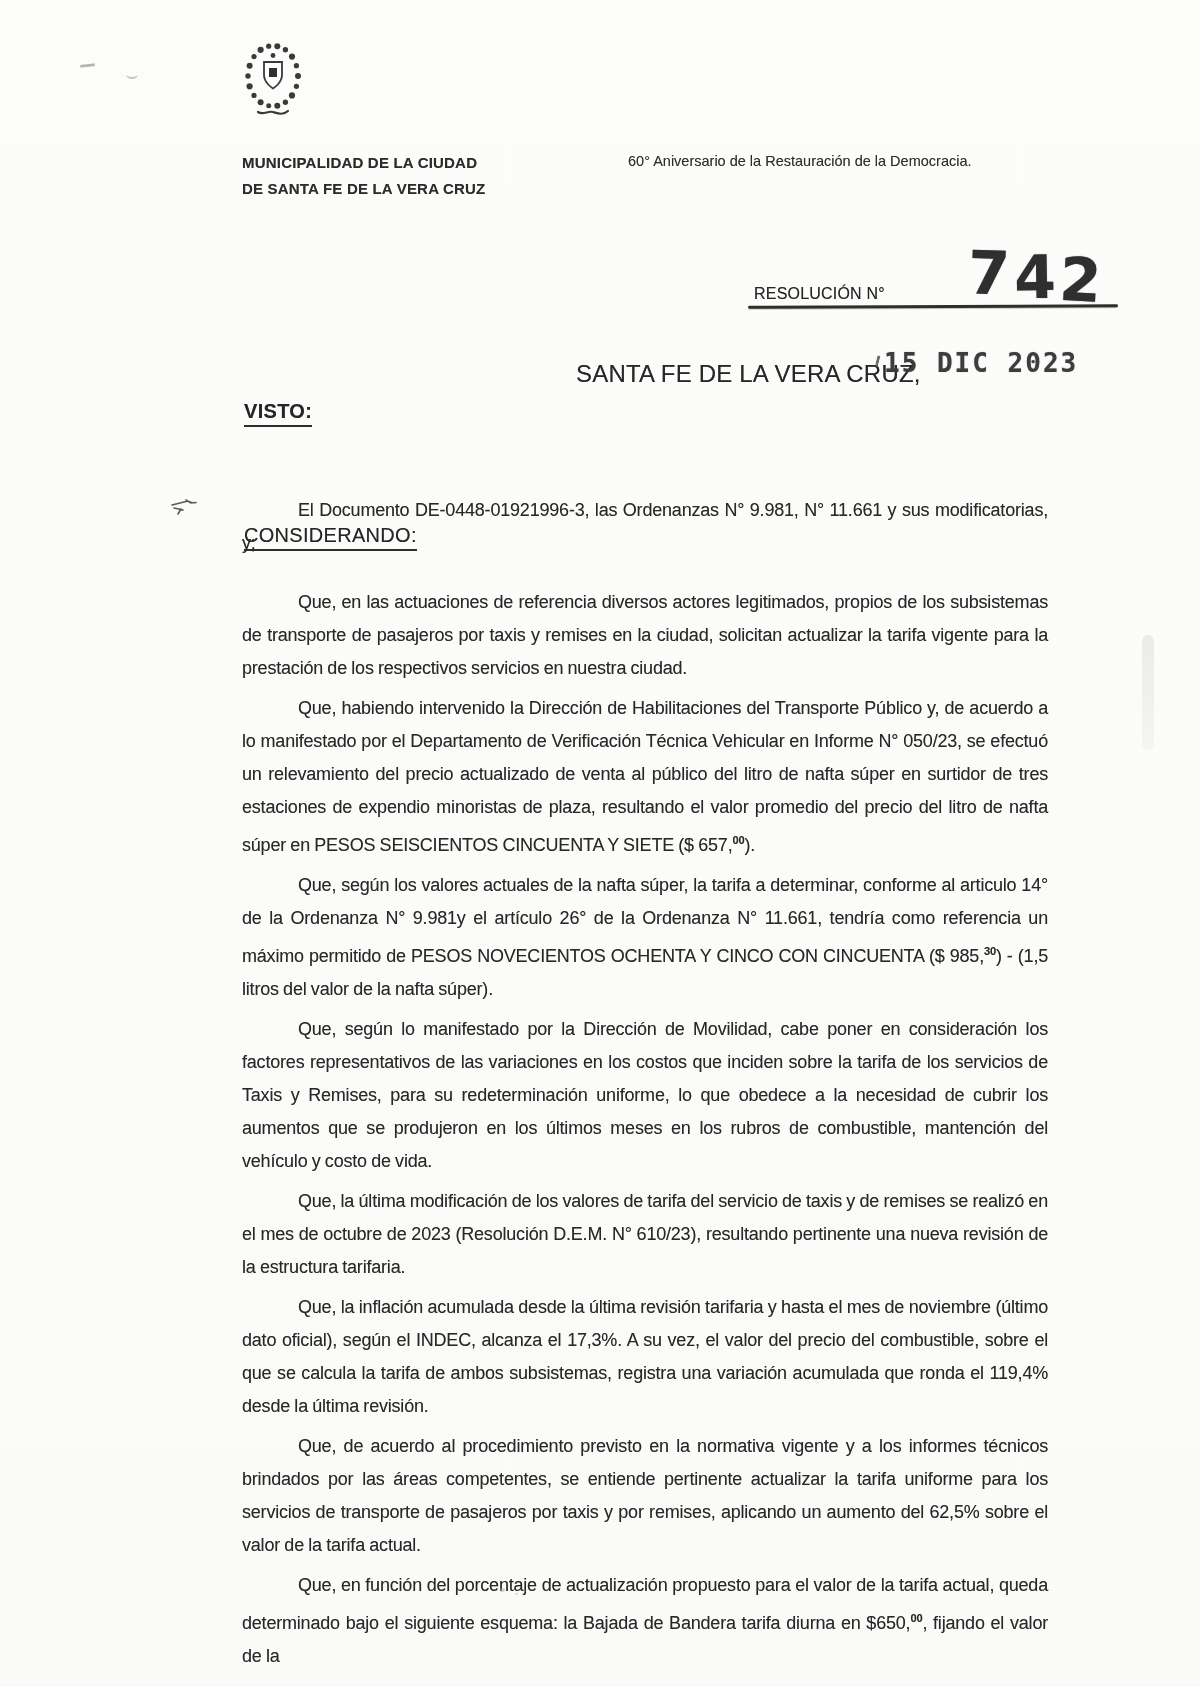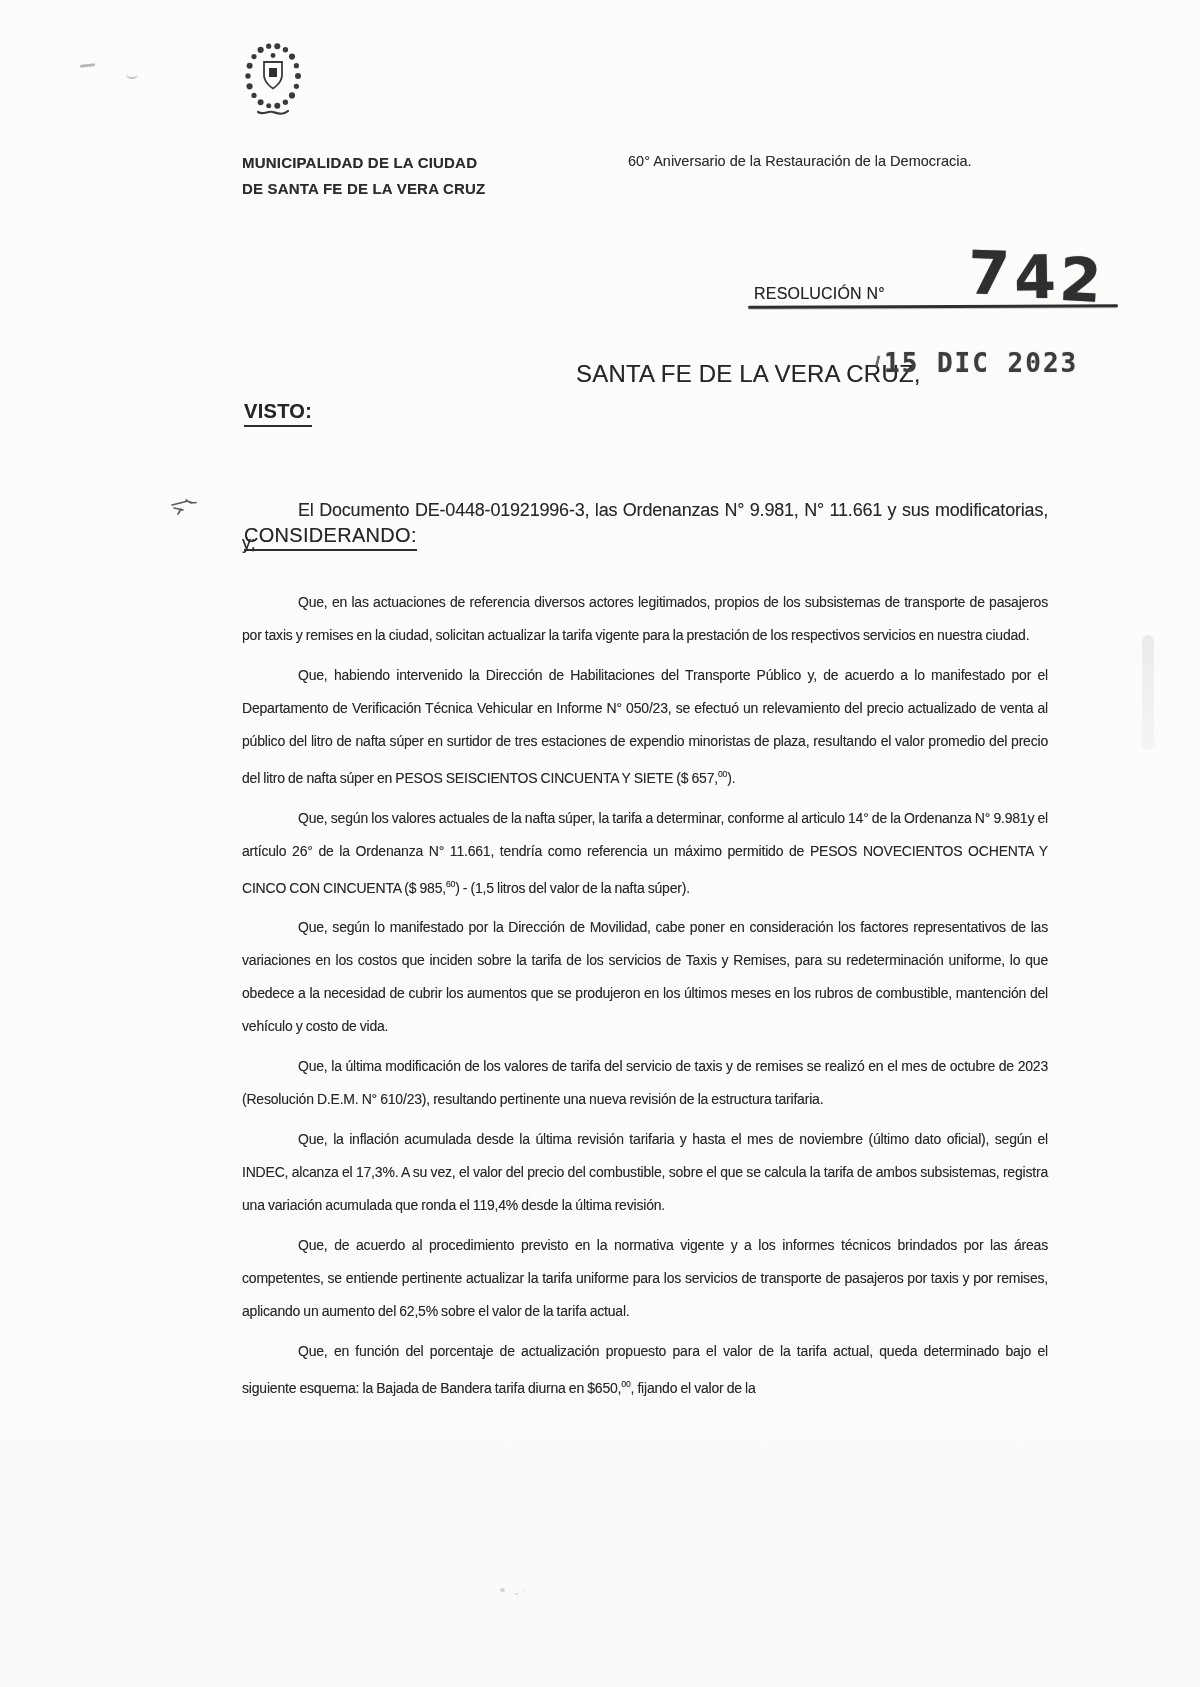--- a/index.html
+++ b/index.html
@@ -82,26 +82,26 @@
     position: absolute; left: 242px; top: 476px; width: 806px;
     font-size: 18px; line-height: 33px; letter-spacing: -0.2px;
     text-align: justify; text-indent: 56px; color: #282828;
     text-shadow: 0 0 0.5px rgba(60,60,60,.4);
   }
   .paras {
     position: absolute; left: 242px; top: 586px; width: 806px;
   }
   .paras p {
     margin: 0 0 7px 0;
-    font-size: 14px; line-height: 33px;
+    font-size: 18px; line-height: 33px;
     letter-spacing: -0.2px; word-spacing: -0.5px;
     text-align: justify; text-indent: 56px; color: #282828;
     text-shadow: 0 0 0.5px rgba(60,60,60,.4);
   }
-  .sup { font-size: 0.62em; vertical-align: super; }
+  .sup { font-size: 0.62em; vertical-align: super; font-weight: bold; }
   
   .mark-a {
     position: absolute; left: 80px; top: 64px; width: 15px; height: 3px;
     background: #8f8f8f; transform: rotate(-6deg); opacity: .65; border-radius: 2px;
   }
   .mark-b {
     position: absolute; left: 126px; top: 70px; width: 12px; height: 7px;
     border-bottom: 2px solid #9a9a9a; border-radius: 50%; opacity: .55;
   }
   .margin-scribble { position: absolute; left: 168px; top: 494px; width: 34px; height: 24px; }
@@ -163,21 +163,21 @@
   <div class="place-line">SANTA FE DE LA VERA CRUZ,</div>
   <div class="date-stamp-artifact"></div>
   <div class="date-stamp">15 DIC 2023</div>
 
   <div class="heading visto-heading">VISTO:</div>
   <p class="visto-para">El Documento DE-0448-01921996-3, las Ordenanzas N° 9.981, N° 11.661 y sus modificatorias, y;</p>
   <div class="heading considerando-heading">CONSIDERANDO:</div>
   <div class="paras" id="paras">
       <p><span>Que, en las actuaciones de referencia diversos actores legitimados, propios de los subsistemas de transporte de pasajeros por taxis y remises en la ciudad, solicitan actualizar la tarifa vigente para la prestación de los respectivos servicios en nuestra ciudad.</span></p>
       <p><span>Que, habiendo intervenido la Dirección de Habilitaciones del Transporte Público y, de acuerdo a lo manifestado por el Departamento de Verificación Técnica Vehicular en Informe N° 050/23, se efectuó un relevamiento del precio actualizado de venta al público del litro de nafta súper en surtidor de tres estaciones de expendio minoristas de plaza, resultando el valor promedio del precio del litro de nafta súper en PESOS SEISCIENTOS CINCUENTA Y SIETE ($ 657,</span><span class="sup">00</span><span>).</span></p>
-      <p><span>Que, según los valores actuales de la nafta súper, la tarifa a determinar, conforme al articulo 14° de la Ordenanza N° 9.981y el artículo 26° de la Ordenanza N° 11.661, tendría como referencia un máximo permitido de PESOS NOVECIENTOS OCHENTA Y CINCO CON CINCUENTA ($ 985,</span><span class="sup">60</span><span>) - (1,5 litros del valor de la nafta súper).</span></p>
+      <p><span>Que, según los valores actuales de la nafta súper, la tarifa a determinar, conforme al articulo 14° de la Ordenanza N° 9.981y el artículo 26° de la Ordenanza N° 11.661, tendría como referencia un máximo permitido de PESOS NOVECIENTOS OCHENTA Y CINCO CON CINCUENTA ($ 985,</span><span class="sup">30</span><span>) - (1,5 litros del valor de la nafta súper).</span></p>
       <p><span>Que, según lo manifestado por la Dirección de Movilidad, cabe poner en consideración los factores representativos de las variaciones en los costos que inciden sobre la tarifa de los servicios de Taxis y Remises, para su redeterminación uniforme, lo que obedece a la necesidad de cubrir los aumentos que se produjeron en los últimos meses en los rubros de combustible, mantención del vehículo y costo de vida.</span></p>
       <p><span>Que, la última modificación de los valores de tarifa del servicio de taxis y de remises se realizó en el mes de octubre de 2023 (Resolución D.E.M. N° 610/23), resultando pertinente una nueva revisión de la estructura tarifaria.</span></p>
       <p><span>Que, la inflación acumulada desde la última revisión tarifaria y hasta el mes de noviembre (último dato oficial), según el INDEC, alcanza el 17,3%. A su vez, el valor del precio del combustible, sobre el que se calcula la tarifa de ambos subsistemas, registra una variación acumulada que ronda el 119,4% desde la última revisión.</span></p>
       <p><span>Que, de acuerdo al procedimiento previsto en la normativa vigente y a los informes técnicos brindados por las áreas competentes, se entiende pertinente actualizar la tarifa uniforme para los servicios de transporte de pasajeros por taxis y por remises, aplicando un aumento del 62,5% sobre el valor de la tarifa actual.</span></p>
       <p><span>Que, en función del porcentaje de actualización propuesto para el valor de la tarifa actual, queda determinado bajo el siguiente esquema: la Bajada de Bandera tarifa diurna en $650,</span><span class="sup">00</span><span>, fijando el valor de la</span></p>
     </div>
 
   <div class="mark-a"></div>
   <div class="mark-b"></div>
   <svg class="margin-scribble" viewBox="0 0 34 24" aria-hidden="true">

